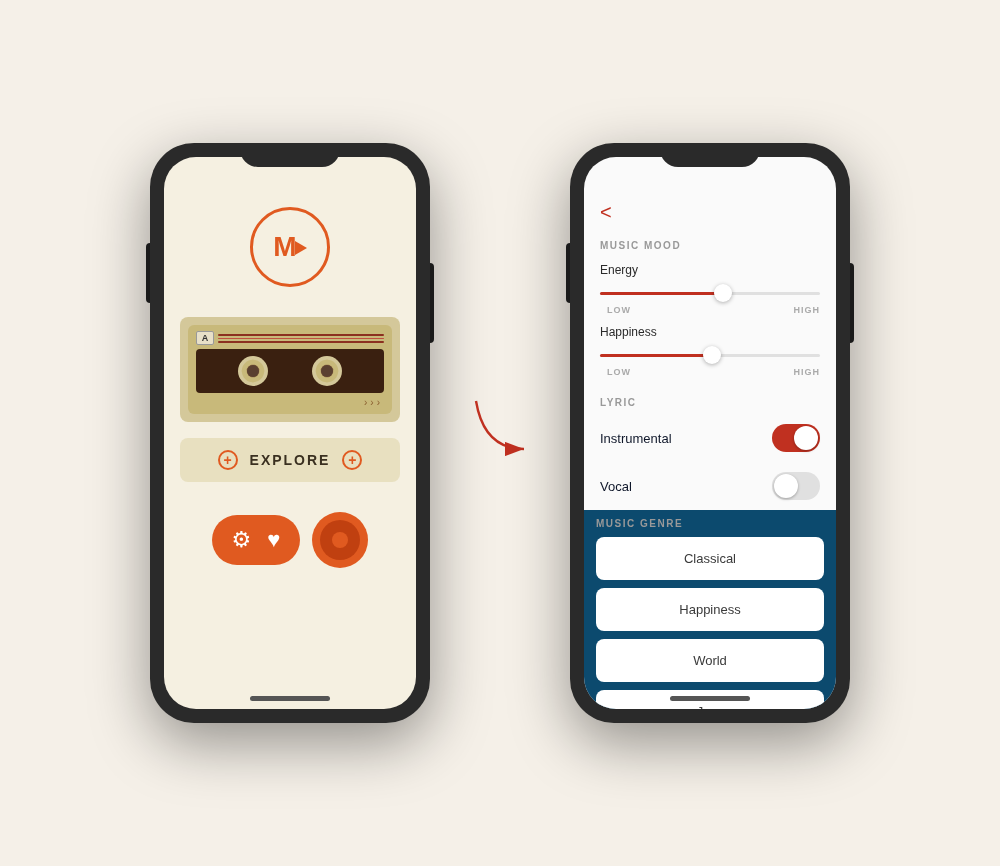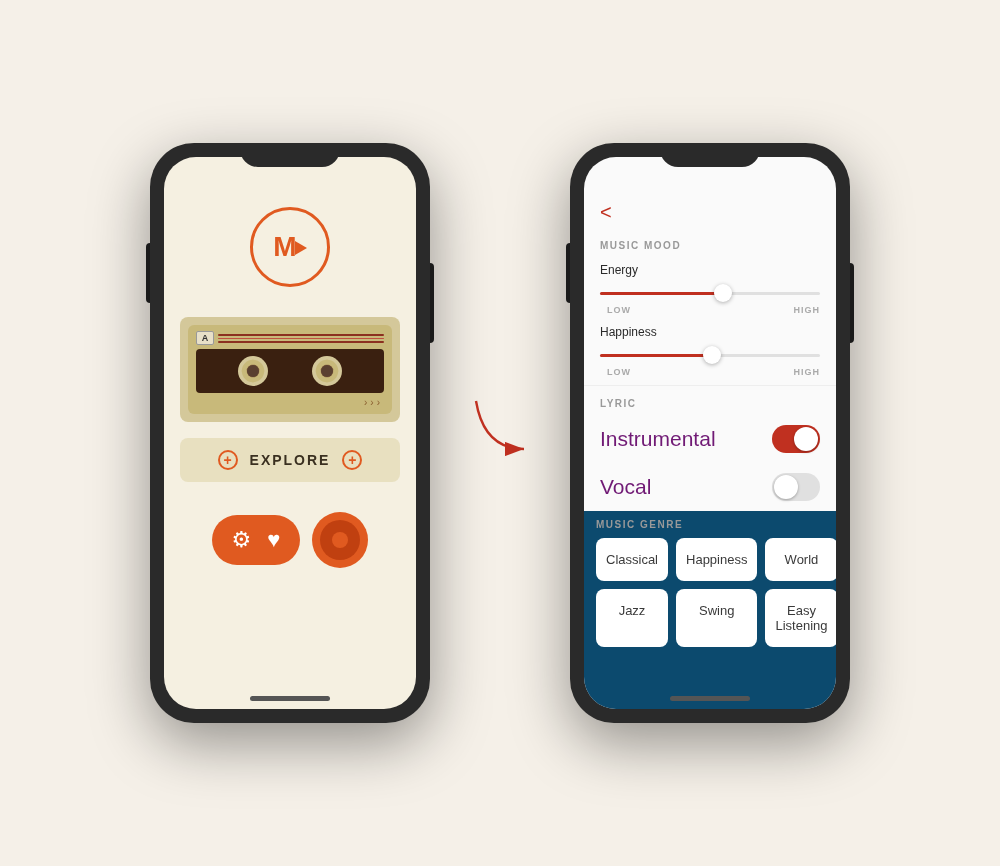--- a/index.html
+++ b/index.html
@@ -385,22 +385,22 @@
     }
 
     
     .toggle-row {
       display: flex;
       align-items: center;
       justify-content: space-between;
       padding: 10px 16px;
     }
     .toggle-label {
-      font-size: 21px;
-      color: #701a75;
+      font-size: 13px;
+      color: #0f172a;
     }
     .toggle {
       width: 48px;
       height: 28px;
       border-radius: 14px;
       position: relative;
       cursor: pointer;
     }
     .toggle.on {
       background: #c03020;
@@ -422,21 +422,21 @@
     .toggle.off .toggle-knob { left: 2px; }
 
     
     .genre-section {
       background: #0c4a6e;
       flex: 1;
       padding: 8px 12px;
     }
     .genre-grid {
       display: grid;
-      grid-template-columns: 1fr 1fr 1fr;
+      grid-template-columns: 1fr;
       gap: 8px;
     }
     .genre-chip {
       background: white;
       border-radius: 8px;
       padding: 14px 10px;
       text-align: center;
       font-size: 13px;
       color: #3a3a3a;
       cursor: pointer;

